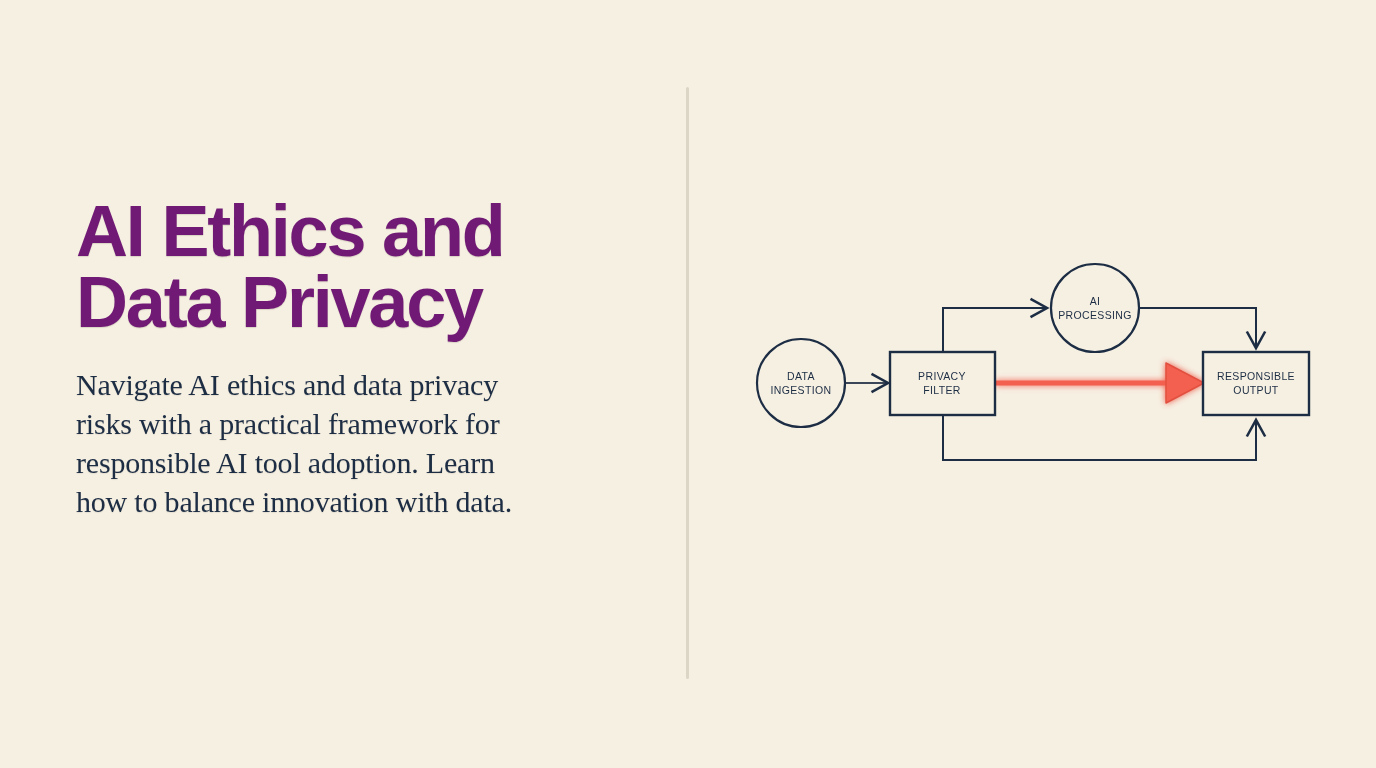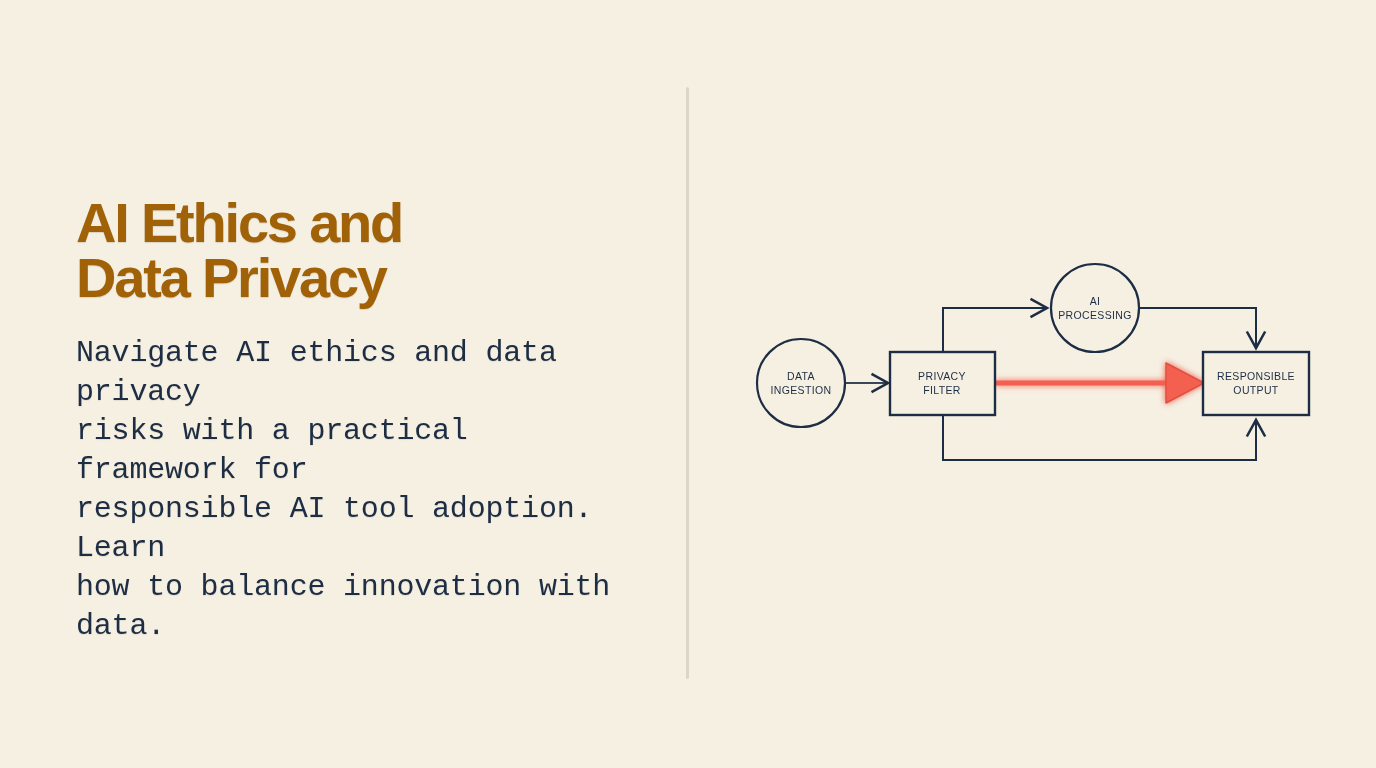--- a/index.html
+++ b/index.html
@@ -18,33 +18,33 @@
 
   
   #left-column {
     position: absolute;
     left: 76px;
     top: 196px;
     width: 560px;
   }
   #page-title {
     font-family: "Liberation Sans", sans-serif;
-    font-size: 56px;
+    font-size: 72px;
     font-weight: bold;
     line-height: 0.98;
     letter-spacing: -2.2px;
-    color: #a16207;
+    color: #701a75;
     margin: 0;
     white-space: pre-line;
     text-shadow: 0 1px 1px rgba(120,110,85,0.22);
   }
   #page-subtitle {
     margin: 0;
     margin-top: 28px;
-    font-family: Liberation Mono, monospace;
+    font-family: Liberation Serif, serif;
     font-size: 30px;
     font-weight: normal;
     line-height: 1.3;
     letter-spacing: -0.2px;
     color: #1d2d44;
     white-space: pre-line;
     text-shadow: 0 1px 1px rgba(120,110,85,0.14);
   }
 
   

